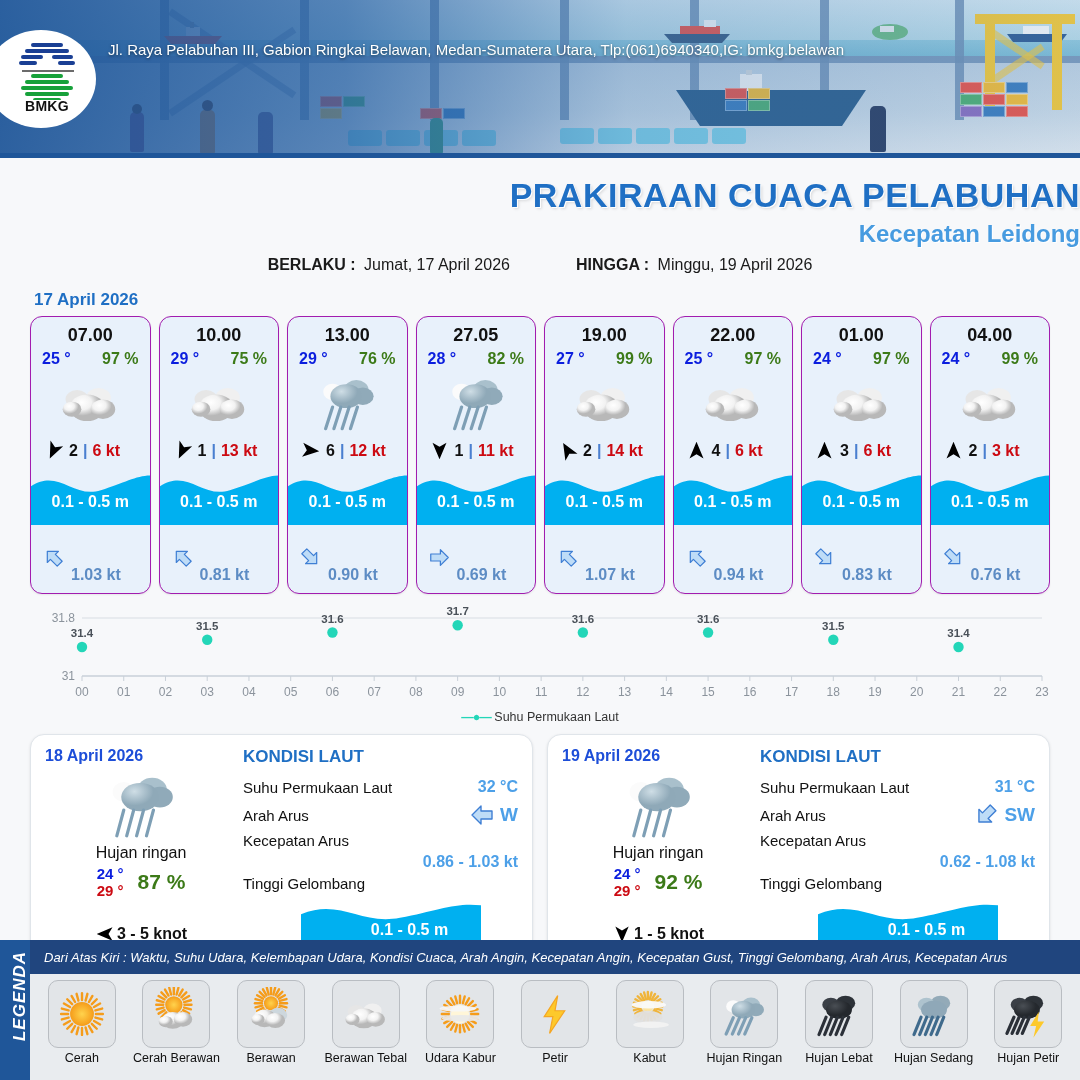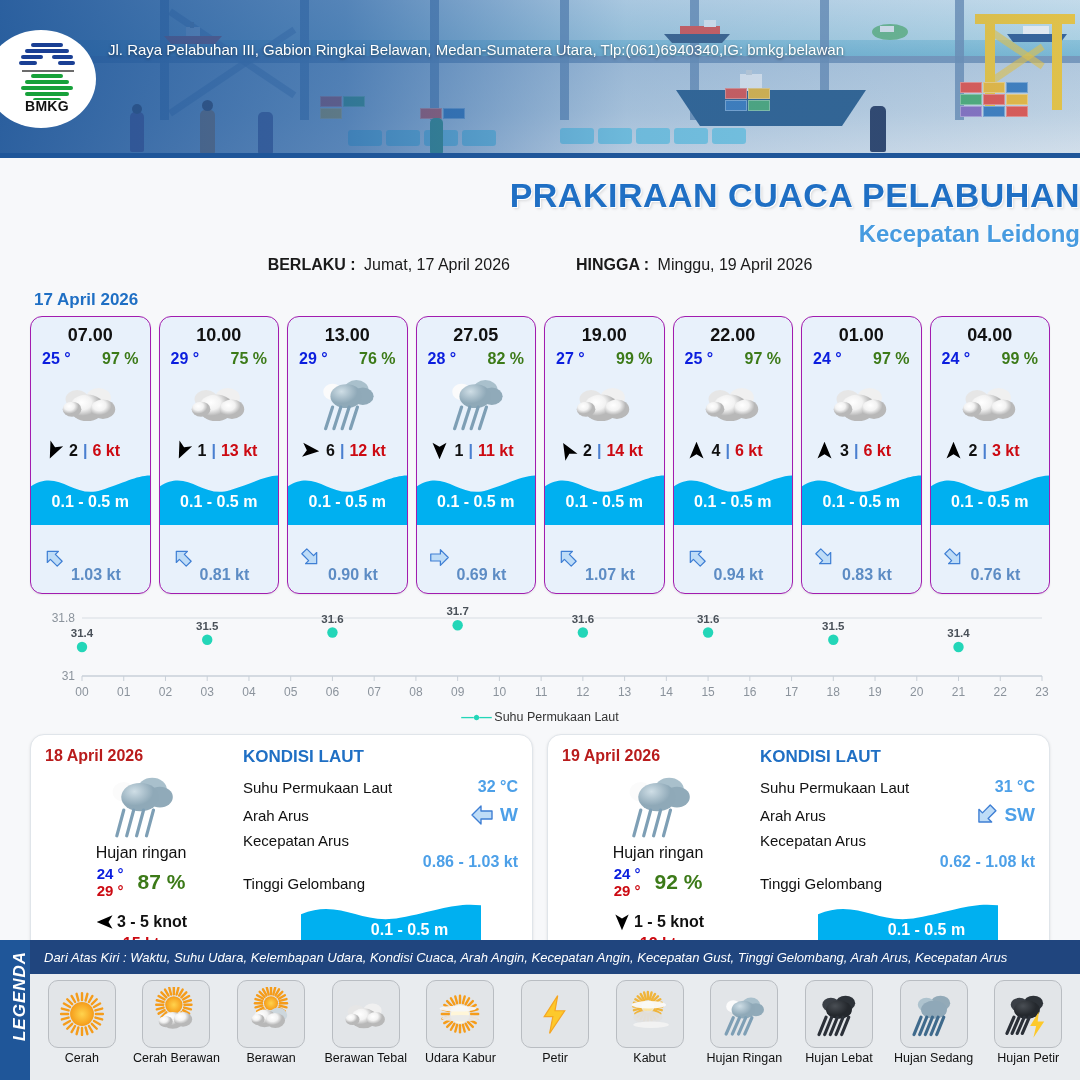--- a/index.html
+++ b/index.html
@@ -136,29 +136,29 @@
   .chart-legend .lmark { color:#23d6b8; font-weight:bold; letter-spacing:-1px; }
 
   
   .days { display:flex; gap:14px; padding:10px 30px 0 30px; }
   .day {
     flex:1; background:#fff; border:1px solid #e0e5ea; border-radius:14px;
     box-shadow:0 1px 3px rgba(0,0,0,.10);
     padding:12px 14px 14px 14px; display:flex;
   }
   .day-left { width:192px; position:relative; }
-  .day-date { font: bold 16px "Liberation Sans", sans-serif; color:#b91c1c; }
+  .day-date { font: bold 16px "Liberation Sans", sans-serif; color:#1d4ed8; }
   .day-icon { height:78px; display:flex; align-items:center; justify-content:center; }
   .day-cond { text-align:center; font: 16px "Liberation Sans", sans-serif; color:#111; margin-top:1px; }
   .day-temps { display:flex; align-items:center; justify-content:center; gap:14px; margin-top:3px; }
   .dt-col { line-height:1.18; }
   .dt-min { font: bold 15px "Liberation Sans", sans-serif; color:#0b1ede; }
   .dt-max { font: bold 15px "Liberation Sans", sans-serif; color:#cc0a12; }
   .dt-hum { font: bold 21px "Liberation Sans", sans-serif; color:#3c7a18; }
-  .day-wind { display:flex; align-items:center; justify-content:center; gap:2px; margin-top:13px; }
+  .day-wind { display:flex; align-items:center; justify-content:center; gap:2px; margin-top:25px; }
   .dw-range { font: bold 16px "Liberation Sans", sans-serif; color:#111; }
   .day-gust { text-align:center; font: bold 16px "Liberation Sans", sans-serif; color:#cc0a12; margin-top:3px; }
 
   .day-right { flex:1; position:relative; padding-left:6px; }
   .kl-title { font: bold 17px "Liberation Sans", sans-serif; color:#1f6fc4; margin-bottom:6px; }
   .kl-row { display:flex; align-items:center; justify-content:space-between; min-height:28px; }
   .kl-lbl { font: 15px "Liberation Sans", sans-serif; color:#111; }
   .kl-val { font: bold 16px "Liberation Sans", sans-serif; color:#4da0e8; }
   .kl-cur-speed { text-align:right; font: bold 16px "Liberation Sans", sans-serif; color:#4da0e8; margin:2px 0 0 0; }
   .kl-arrow-row { display:flex; align-items:center; justify-content:flex-end; gap:6px; }

